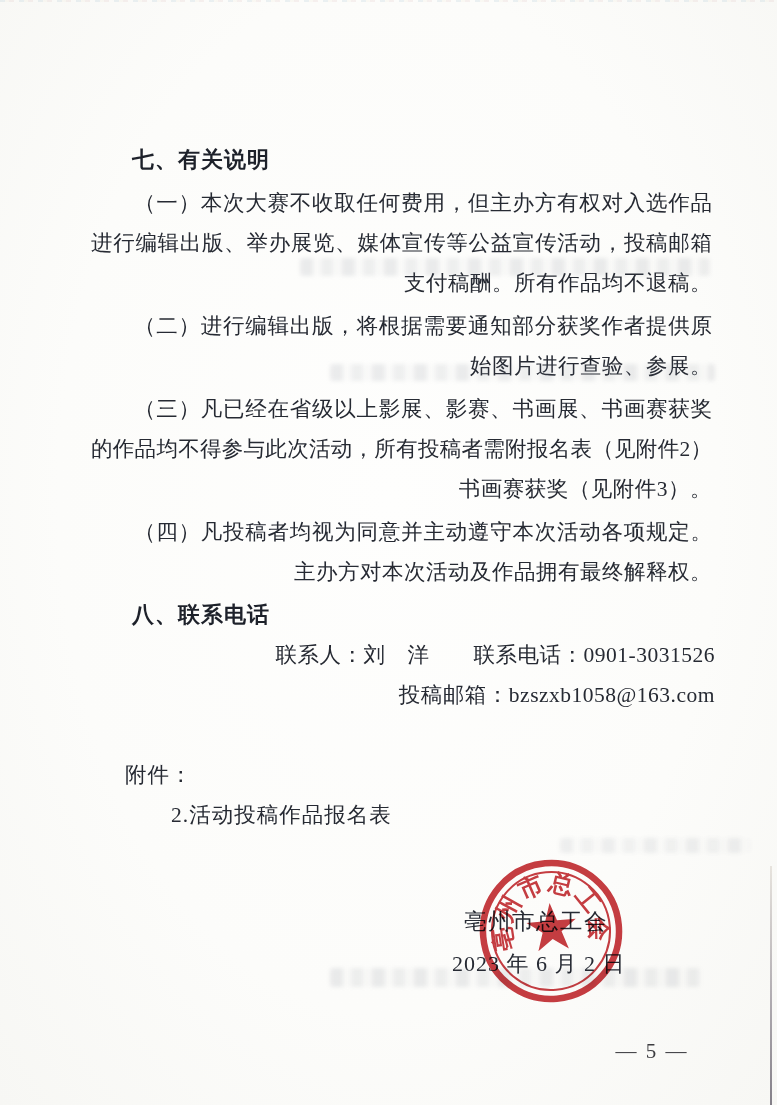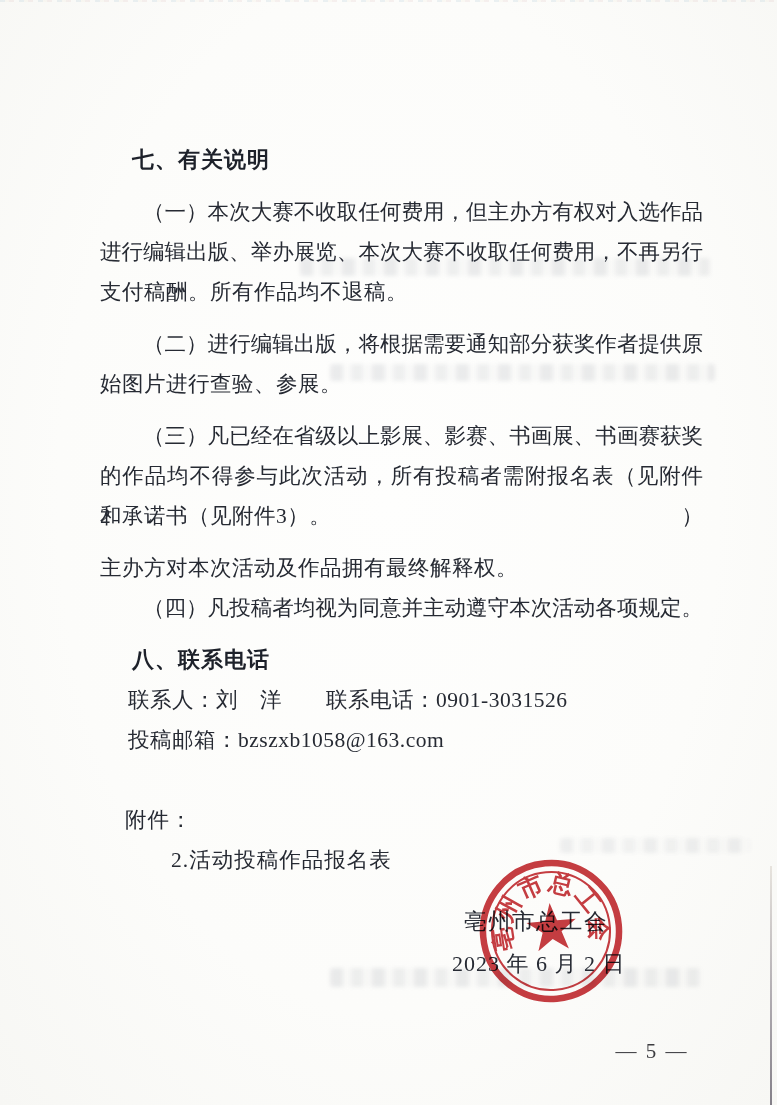--- a/index.html
+++ b/index.html
@@ -35,29 +35,29 @@
   .sm1{left:300px;top:258px;width:410px;height:18px;}
   .sm2{left:330px;top:364px;width:385px;height:17px;}
   .sm3{left:560px;top:838px;width:190px;height:15px;opacity:.8;}
   .sm4{left:330px;top:968px;width:370px;height:19px;}
 
   
   .content{
     position:absolute;left:88px;top:140px;width:627px;
     font-size:21.5px;line-height:40px;
   }
-  .line{display:block;height:40px;line-height:40px;letter-spacing:.5px;}
+  .line{display:block;height:40px;line-height:40px;letter-spacing:.5px;text-align:right;}
   .fill{text-align:justify;text-align-last:justify;letter-spacing:0;}
   .indent{padding-left:2em;}
   .heading{
     margin:0;height:40px;line-height:40px;padding-left:2em;
     font-family:"Liberation Sans","DejaVu Sans",sans-serif;
     font-weight:700;font-size:22px;color:#1d212a;letter-spacing:1px;
   }
-  .para{margin:12px;}
+  .para{margin:3px;}
   .plain{padding-left:40px;}
   .spacer{height:40px;}
   .att-row{position:relative;height:40px;line-height:40px;}
   .att-label{position:absolute;left:37px;letter-spacing:1px;}
   .att-item{position:absolute;left:83px;letter-spacing:1px;}
 
   
   .signature{
     position:absolute;left:464px;top:906px;
     font-size:22.5px;letter-spacing:1.5px;
@@ -92,38 +92,38 @@
 <div class="page">
 
   <div class="top-edge"></div>
 
   <div class="content">
 
     <h2 class="heading">七、有关说明</h2>
 
     <p class="para">
       <span class="line fill indent">（一）本次大赛不收取任何费用，但主办方有权对入选作品</span>
-      <span class="line fill">进行编辑出版、举办展览、本次大赛不收取任何费用，不再另行</span>
+      <span class="line fill">进行编辑出版、举办展览、媒体宣传等公益宣传活动，投稿邮箱</span>
       <span class="line">支付稿酬。所有作品均不退稿。</span>
     </p>
 
     <p class="para">
       <span class="line fill indent">（二）进行编辑出版，将根据需要通知部分获奖作者提供原</span>
       <span class="line">始图片进行查验、参展。</span>
     </p>
 
     <p class="para">
       <span class="line fill indent">（三）凡已经在省级以上影展、影赛、书画展、书画赛获奖</span>
       <span class="line fill">的作品均不得参与此次活动，所有投稿者需附报名表（见附件2）</span>
-      <span class="line">和承诺书（见附件3）。</span>
+      <span class="line">书画赛获奖（见附件3）。</span>
     </p>
 
     <p class="para">
+      <span class="line fill indent">（四）凡投稿者均视为同意并主动遵守本次活动各项规定。</span>
       <span class="line">主办方对本次活动及作品拥有最终解释权。</span>
-      <span class="line fill indent">（四）凡投稿者均视为同意并主动遵守本次活动各项规定。</span>
     </p>
 
     <h2 class="heading">八、联系电话</h2>
 
     <div class="line plain">联系人：刘　洋　　联系电话：0901-3031526</div>
     <div class="line plain">投稿邮箱：bzszxb1058@163.com</div>
 
     <div class="spacer"></div>
 
     <div class="att-row">

